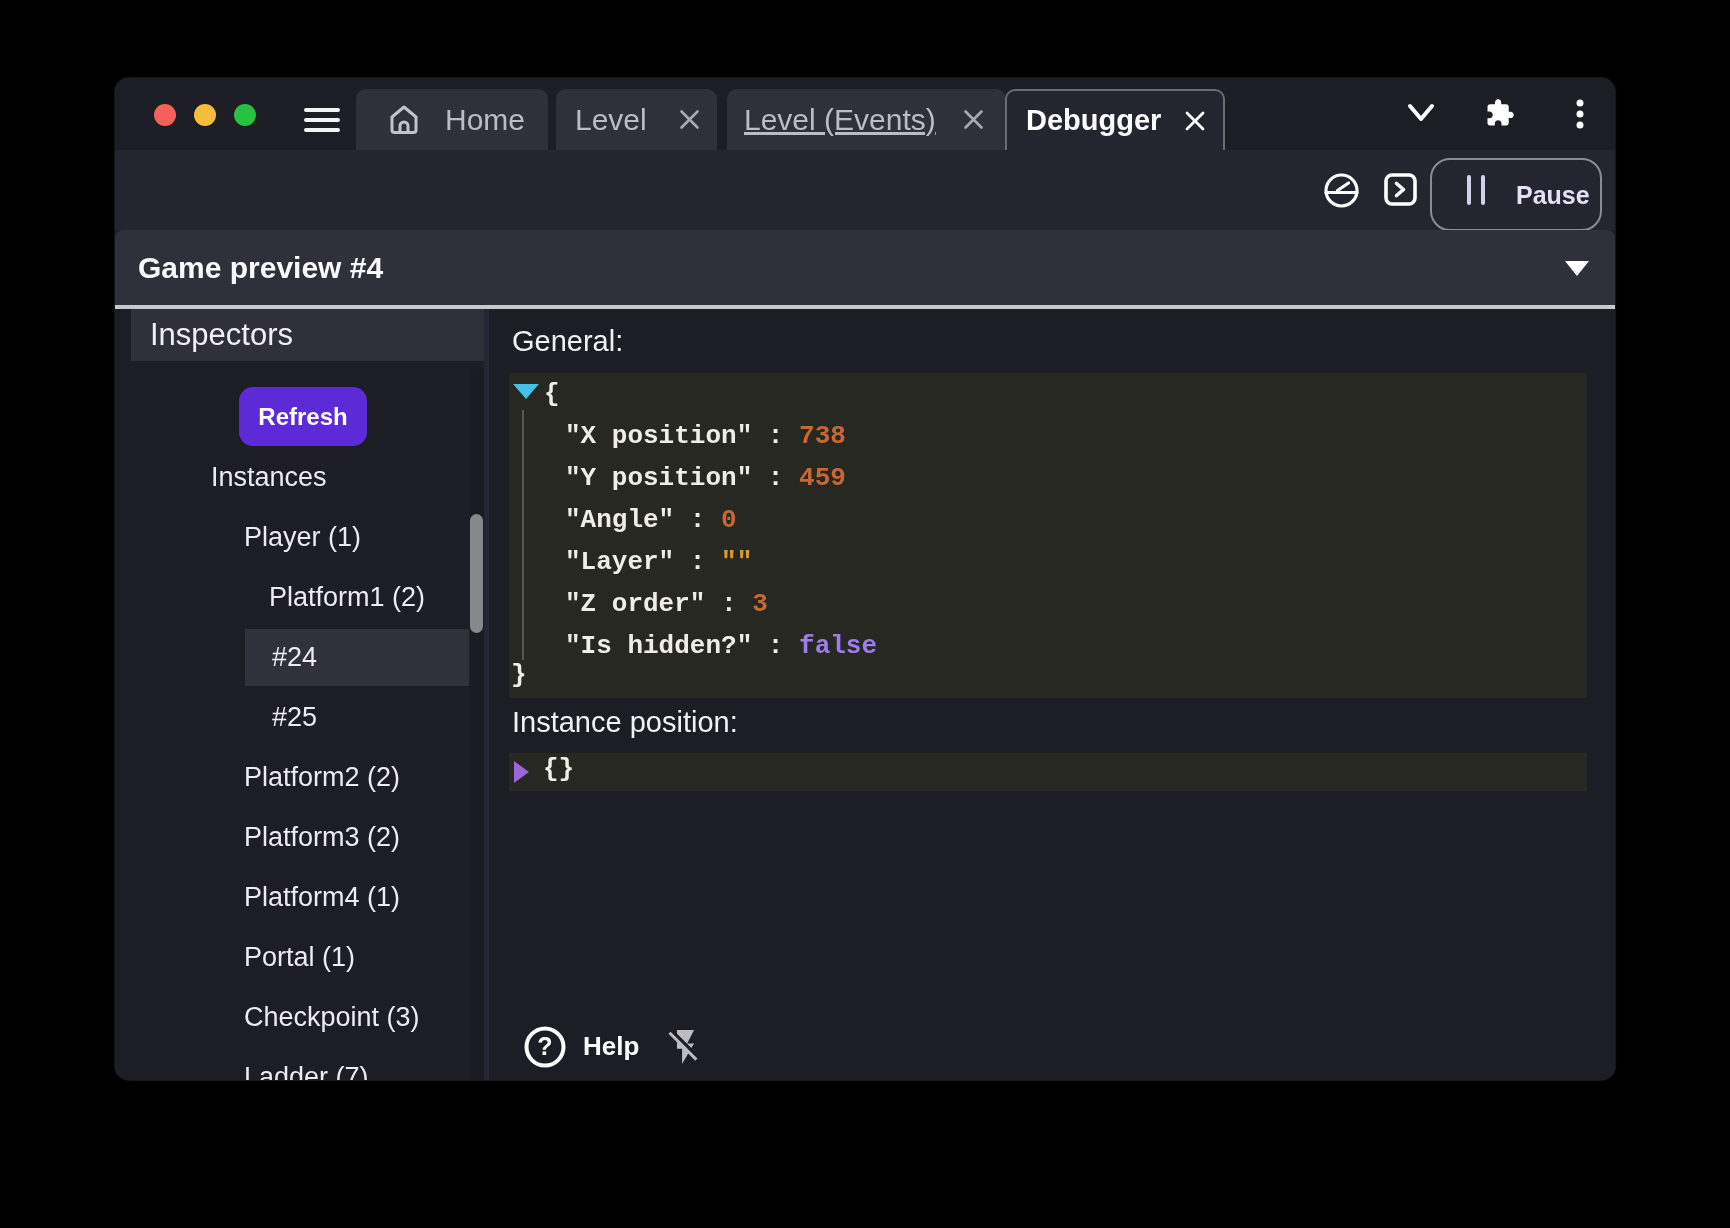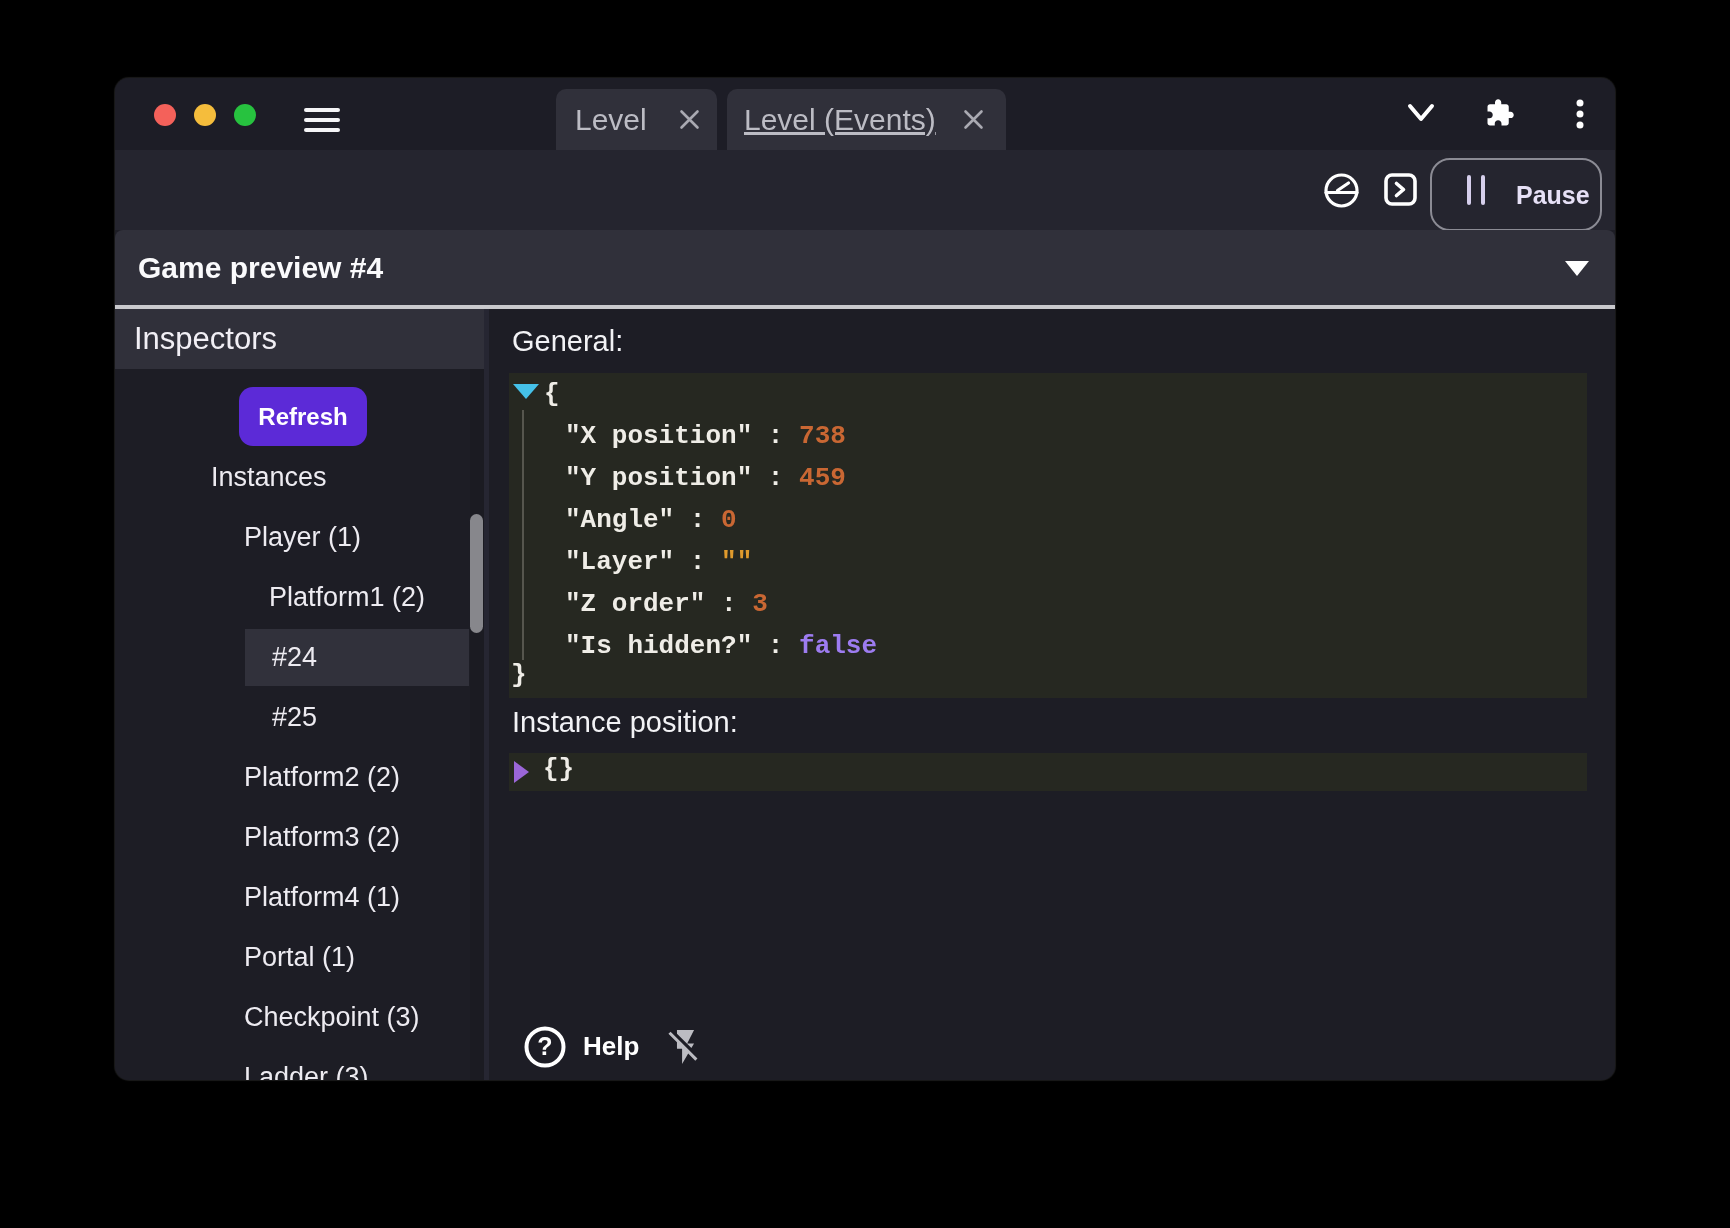--- a/index.html
+++ b/index.html
@@ -29,21 +29,21 @@
 #pausebtn .bars i { position:absolute; top:0; width:4px; height:30px; background:#d6cfec; border-radius:2px; }
 #pausebtn .txt { position:absolute; left:84px; top:50%; transform:translateY(-50%); color:#e6e0f6; font-size:25px; font-weight:bold; }
 
 #preview { position:absolute; left:0; top:152px; width:100%; height:75px; background:#30303a; border-radius:8px 8px 0 0; }
 #preview .t { position:absolute; left:23px; top:50%; transform:translateY(-50%); color:#fafafc; font-size:30px; font-weight:600; }
 #preview .caret { position:absolute; left:1450px; top:31px; width:0; height:0;
   border-left:12px solid transparent; border-right:12px solid transparent; border-top:15px solid #ffffff; }
 #brightline { position:absolute; left:0; top:227px; width:100%; height:4px; background:#c9c9cd; }
 
 #sidebar { position:absolute; left:0; top:231px; width:369px; bottom:0; background:#1d1d25; }
-#sideheader { position:absolute; left:0; top:0; width:100%; height:60px; background:#30303a;padding-left:23px; }
+#sideheader { position:absolute; left:16px; top:0; width:100%; height:52px; background:#30303a;padding-left:23px; }
 #sideheader .t { position:absolute; left:19px; top:50%; transform:translateY(-50%); color:#f1eff5; font-size:31px; }
 #refresh { position:absolute; left:124px; top:78px; width:128px; height:59px; background:#5c2ad7; border-radius:14px;
   display:flex; align-items:center; justify-content:center; color:#ffffff; font-size:24px; font-weight:bold; }
 .item { position:absolute; height:40px; line-height:40px; color:#edebf1; font-size:27px; white-space:nowrap; }
 #selrow { position:absolute; left:130px; top:320px; width:224px; height:57px; background:#31313b; }
 #sscroll { position:absolute; left:355px; top:205px; width:13px; height:119px; border-radius:7px; background:#87878c; }
 #vdivider { position:absolute; left:369px; top:231px; width:9px; bottom:0; background:#262632; }
 #strack { position:absolute; left:355px; top:60px; width:14px; bottom:0; background:#1b1b22; }
 
 #main { position:absolute; left:374px; top:231px; right:0; bottom:0; background:#1d1d25; }
@@ -67,30 +67,43 @@
   <div id="titlebar">
     <span class="light" style="left:39px; background:#f4615a;"></span>
     <span class="light" style="left:79px; background:#f5bd3c;"></span>
     <span class="light" style="left:119px; background:#27c23f;"></span>
     <div id="hamburger">
       <span style="top:30px"></span>
         <span style="top:40px"></span>
         <span style="top:50px"></span>
     </div>
 
+    <div class="tab" id="tab-home" style="left:241px; width:192px;">
+      <svg style="margin-left:31px" width="34" height="34" viewBox="0 0 34 34" fill="none" stroke="#c3c3c9" stroke-width="3" stroke-linejoin="round" stroke-linecap="round">
+        <path d="M5 14 L17 4 L29 14 V27 a2.5 2.5 0 0 1 -2.5 2.5 H7.5 A2.5 2.5 0 0 1 5 27 Z"></path>
+        <path d="M13 29.5 v-6.5 a4 4 0 0 1 8 0 v6.5"></path>
+      </svg>
+      <span style="margin-left:24px">Home</span>
+    </div>
     <div class="tab" id="tab-level" style="left:441px; width:161px;">
       <span style="margin-left:19px">Level</span>
       <svg class="x" style="position:absolute; right:17px;" width="21" height="21" viewBox="0 0 21 21" stroke-width="2.6" stroke-linecap="round">
           <path d="M2.5 2.5 L18.5 18.5 M18.5 2.5 L2.5 18.5"></path>
         </svg>
     </div>
     <div class="tab" id="tab-levelev" style="left:612px; width:279px;text-decoration:underline;">
       <span style="margin-left:17px">Level (Events)</span>
       <svg class="x" style="position:absolute; right:22px;" width="21" height="21" viewBox="0 0 21 21" stroke-width="2.6" stroke-linecap="round">
           <path d="M2.5 2.5 L18.5 18.5 M18.5 2.5 L2.5 18.5"></path>
+        </svg>
+    </div>
+    <div class="tab" id="tab-debugger" style="left:890px; width:220px;">
+      <span style="margin-left:19px">Debugger</span>
+      <svg class="x" style="position:absolute; right:17px;" width="22" height="22" viewBox="0 0 22 22" stroke-width="2.8" stroke-linecap="round">
+          <path d="M3 3 L19 19 M19 3 L3 19"></path>
         </svg>
     </div>
 
     <svg class="abs" style="left:1292px; top:22px;" width="28" height="26" viewBox="0 0 28 26" fill="none" stroke="#ffffff" stroke-width="4" stroke-linecap="round" stroke-linejoin="round">
         <path d="M3 6 L14 19 L25 6"></path>
       </svg>
     <svg class="abs" style="left:1370px; top:20px;" width="30" height="30" viewBox="0 0 24 24" fill="#ffffff">
         <path d="M20.5 11H19V7c0-1.1-.9-2-2-2h-4V3.5C13 2.12 11.88 1 10.5 1S8 2.12 8 3.5V5H4c-1.1 0-1.99.9-1.99 2v3.8H3.5c1.49 0 2.7 1.21 2.7 2.7s-1.21 2.7-2.7 2.7H2V20c0 1.1.9 2 2 2h3.8v-1.5c0-1.49 1.21-2.7 2.7-2.7 1.49 0 2.7 1.21 2.7 2.7V22H17c1.1 0 2-.9 2-2v-4h1.5c1.38 0 2.5-1.12 2.5-2.5S21.88 11 20.5 11z"></path>
       </svg>
     <svg class="abs" style="left:1458px; top:18px;" width="14" height="40" viewBox="0 0 14 40" fill="#ffffff">
@@ -134,21 +147,21 @@
     <div class="item" style="left:96px;  top:148px;">Instances</div>
     <div class="item" style="left:129px; top:208px;text-align:center;">Player (1)</div>
     <div class="item" style="left:129px; top:268px;margin-left:25px;">Platform1 (2)</div>
     <div class="item" style="left:157px; top:328px;">#24</div>
     <div class="item" style="left:157px; top:388px;">#25</div>
     <div class="item" style="left:129px; top:448px;">Platform2 (2)</div>
     <div class="item" style="left:129px; top:508px;">Platform3 (2)</div>
     <div class="item" style="left:129px; top:568px;">Platform4 (1)</div>
     <div class="item" style="left:129px; top:628px;">Portal (1)</div>
     <div class="item" style="left:129px; top:688px;">Checkpoint (3)</div>
-    <div class="item" style="left:129px; top:748px;">Ladder (3)</div>
+    <div class="item" style="left:129px; top:748px;">Ladder (7)</div>
     <div id="sscroll"></div>
   </div>
   <div id="vdivider"></div>
 
   <div id="main">
     <span class="seclabel" style="left:23px; top:16px;">General:</span>
     <div class="codeblock" style="top:64px; height:325px;">
       <span class="tri-down" style="left:4px; top:11px;"></span>
       <div id="guide" style="left:13px; top:37px; height:250px;"></div>
       <div class="cline mono" style="left:35px; top:6px;">{</div>

